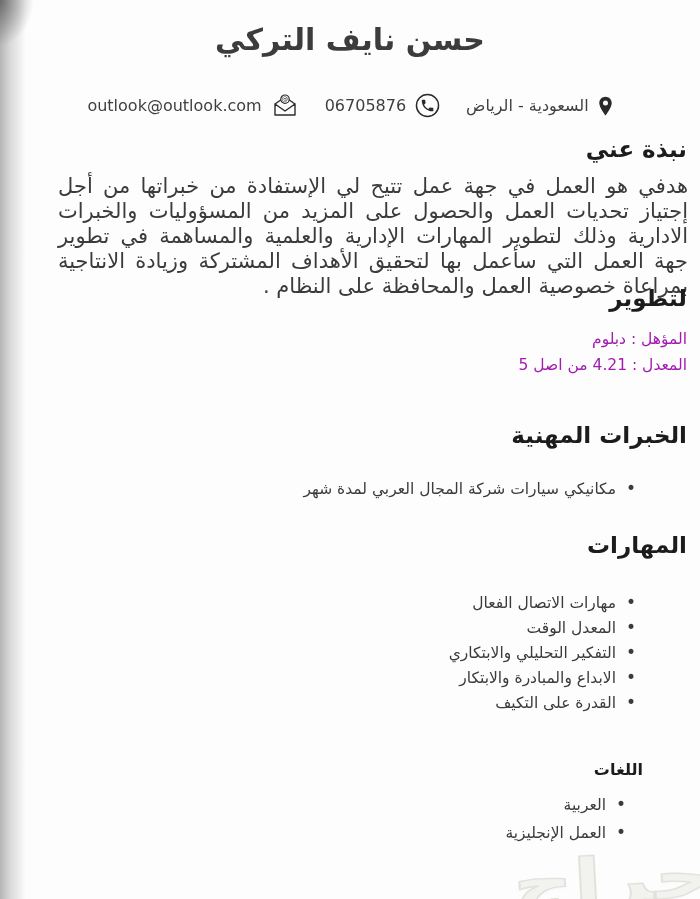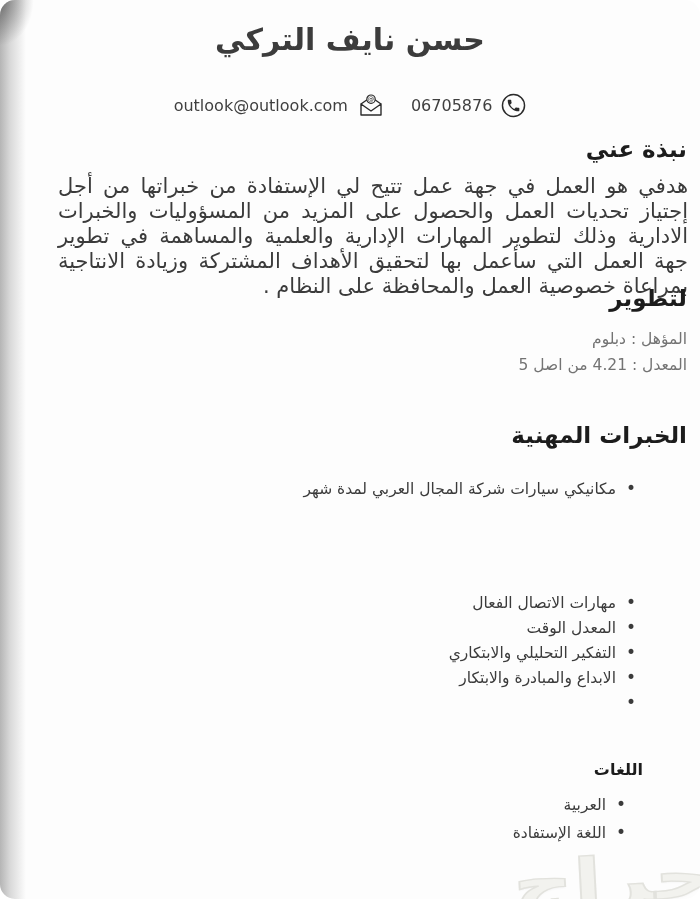--- a/index.html
+++ b/index.html
@@ -4,21 +4,20 @@
 <style>
   html, body { margin: 0; padding: 0; background: #ffffff; }
   .page {
     position: relative;
     width: 700px;
     height: 899px;
     background: #fdfdfd;
     overflow: hidden;
     direction: rtl;
     font-family: "DejaVu Sans", sans-serif;
-    border-radius: 15px;
   }
   
   .left-edge {
     position: absolute;
     top: 0; left: 0; bottom: 0;
     width: 26px;
     background: linear-gradient(to right, #b5b5b5 0%, #d8d8d8 38%, rgba(253,253,253,0) 100%);
     pointer-events: none;
   }
   .corner-smudge {
@@ -73,21 +72,21 @@
     line-height: 25px;
     color: #3b3b3b;
     text-align: justify;
   }
   .edu {
     position: absolute;
     top: 327px; right: 13px;
     text-align: right;
     font-size: 15.5px;
     line-height: 25.5px;
-    color: #737373;
+    color: #a21caf;
   }
   .blist {
     position: absolute;
     margin: 0; padding: 0;
     list-style: none;
     color: #3b3b3b;
     font-size: 15.5px;
   }
   .blist .li { display: flex; align-items: baseline; gap: 10px; }
   .dot { font-size: 17px; line-height: inherit; }
@@ -113,20 +112,28 @@
 
 <div class="page">
   <div class="left-edge"></div>
   <div class="corner-smudge"></div>
 
   <h1 class="name">حسن نايف التركي</h1>
 
   <div class="contact">
     <div class="c-item">
       <span class="c-icon">
+        <svg width="15" height="20" viewBox="0 0 24 32">
+          <path d="M12 1C6.5 1 2 5.5 2 11c0 7.4 10 20 10 20s10-12.6 10-20C22 5.5 17.5 1 12 1zm0 14a4 4 0 1 1 0-8 4 4 0 0 1 0 8z" fill="#2b2b2b"></path>
+        </svg>
+      </span>
+      <span class="c-text">السعودية - الرياض</span>
+    </div>
+    <div class="c-item">
+      <span class="c-icon">
         <svg width="25" height="25" viewBox="0 0 24 24">
           <circle cx="12" cy="12" r="10.6" fill="none" stroke="#2b2b2b" stroke-width="1.4"></circle>
           <g transform="translate(4.6 4.6) scale(0.62)">
             <path d="M6.62 10.79c1.44 2.83 3.76 5.14 6.59 6.59l2.2-2.2c.27-.27.67-.36 1.02-.24 1.12.37 2.33.57 3.57.57.55 0 1 .45 1 1V20c0 .55-.45 1-1 1-9.39 0-17-7.61-17-17 0-.55.45-1 1-1h3.5c.55 0 1 .45 1 1 0 1.25.2 2.45.57 3.57.11.35.03.74-.25 1.02l-2.2 2.2z" fill="#2b2b2b"></path>
           </g>
         </svg>
       </span>
       <span class="c-text">06705876</span>
     </div>
     <div class="c-item">
@@ -152,48 +159,50 @@
     </div>
 
   <h2 class="h h-exp">الخبرات المهنية</h2>
   <ul class="blist exp">
       <li class="li">
       <span class="dot">•</span>
       <span class="li-t">مكانيكي سيارات شركة المجال العربي لمدة شهر</span>
     </li>
     </ul>
 
+  <h2 class="h h-skills">المهارات</h2>
   <ul class="blist skills">
       <li class="li">
       <span class="dot">•</span>
       <span class="li-t">مهارات الاتصال الفعال</span>
     </li>
       <li class="li">
       <span class="dot">•</span>
       <span class="li-t">المعدل الوقت</span>
     </li>
       <li class="li">
       <span class="dot">•</span>
       <span class="li-t">التفكير التحليلي والابتكاري</span>
     </li>
       <li class="li">
       <span class="dot">•</span>
       <span class="li-t">الابداع والمبادرة والابتكار</span>
     </li>
       <li class="li">
       <span class="dot">•</span>
+      <span class="li-t">القدرة على التكيف</span>
     </li>
     </ul>
 
   <h2 class="h h-lang">اللغات</h2>
   <ul class="blist lang">
       <li class="li">
       <span class="dot">•</span>
       <span class="li-t">العربية</span>
     </li>
       <li class="li">
       <span class="dot">•</span>
-      <span class="li-t">اللغة الإستفادة</span>
+      <span class="li-t">العمل الإنجليزية</span>
     </li>
     </ul>
 
   <div class="watermark">حراج</div>
 </div>
 
 </body></html>

